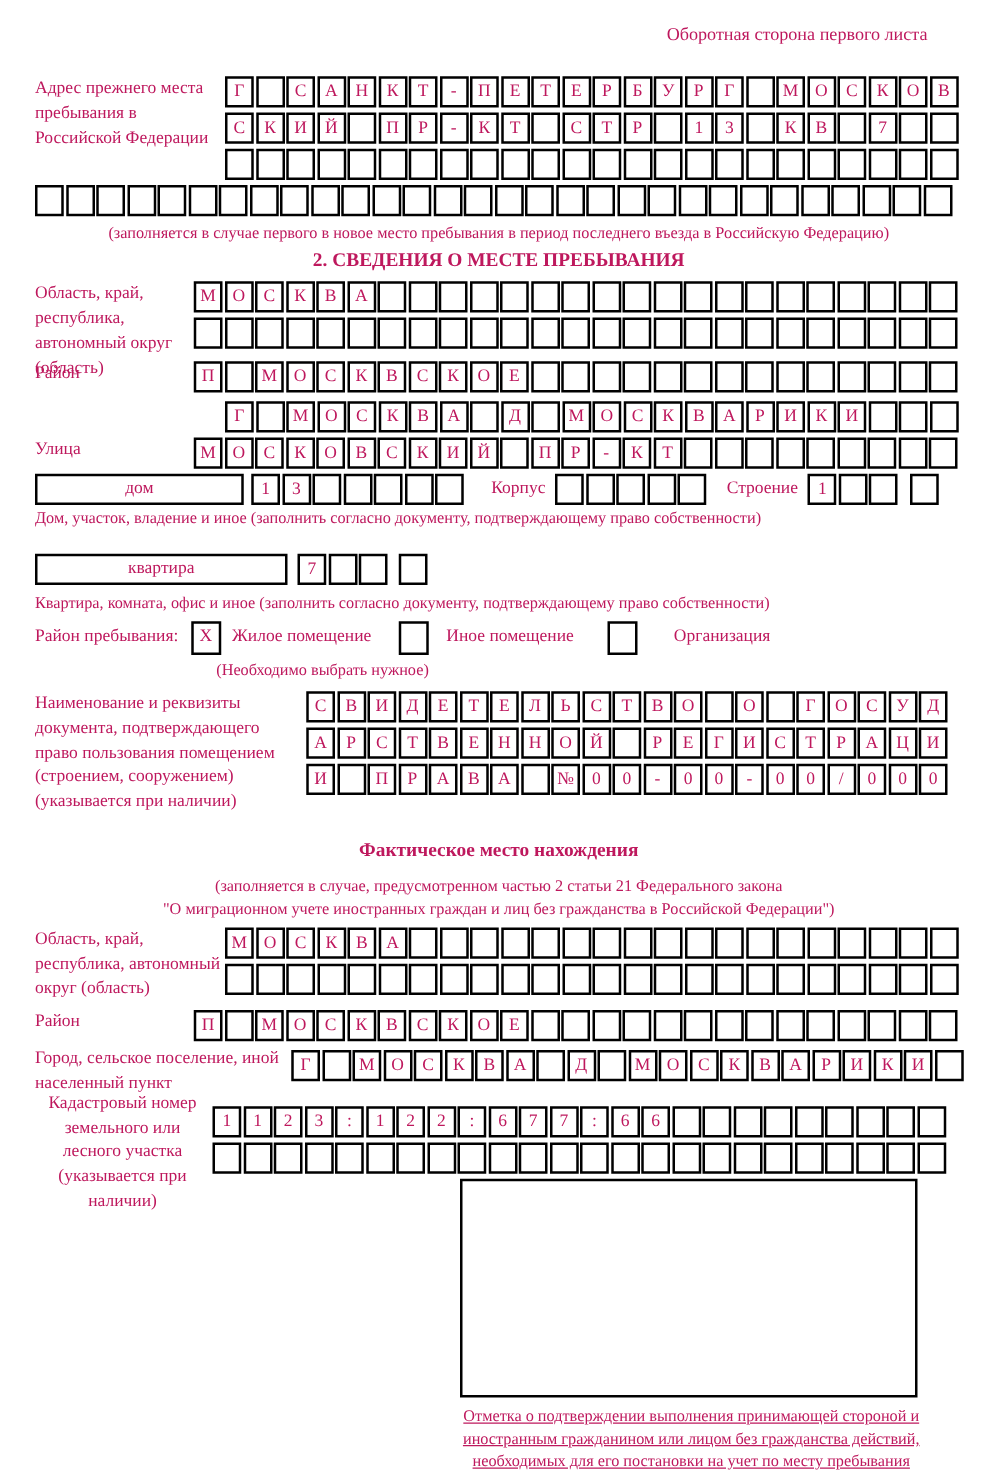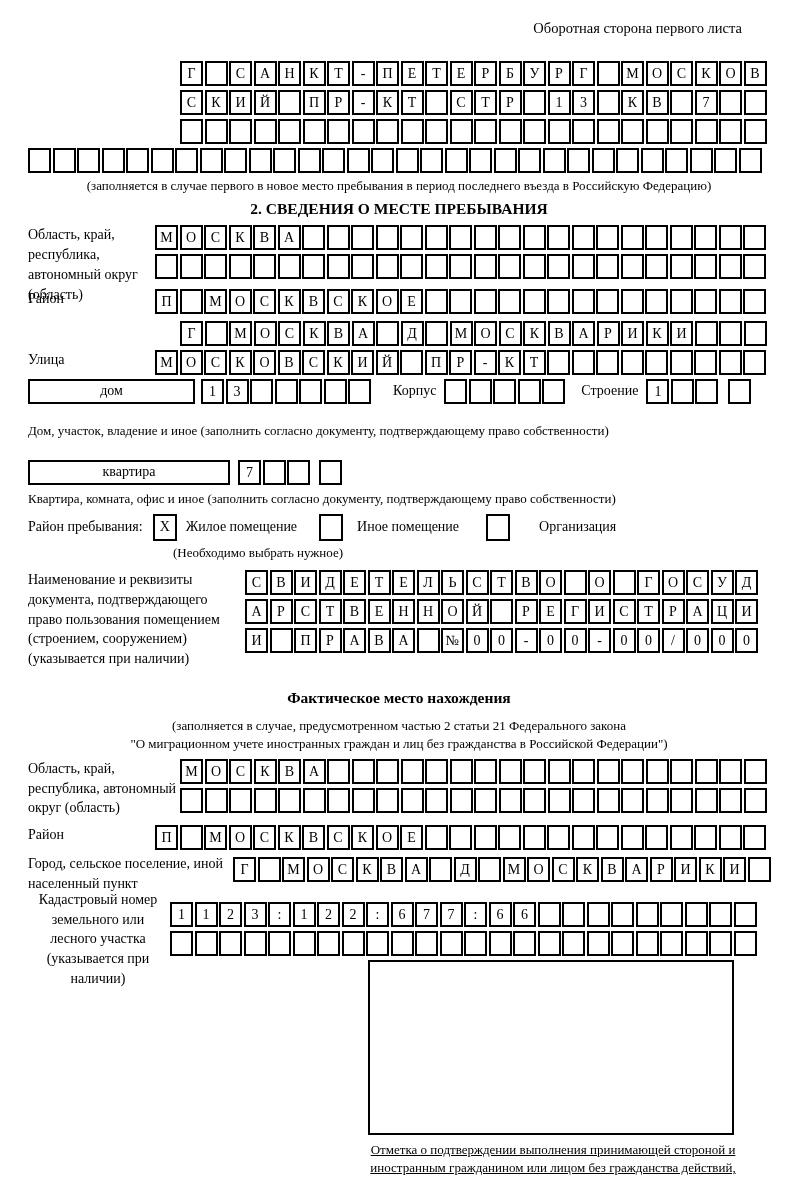--- a/index.html
+++ b/index.html
@@ -1,18 +1,18 @@
 <!DOCTYPE html>
 <html><head>
 <meta charset="utf-8">
 <style>
   html,body{margin:0;padding:0;background:#fff;}
   .page{
     width:800px;height:1180px;box-sizing:border-box;
-    padding:0 30px 0 28px;position:relative;background:#fff;color:#000000;
+    padding:0 30px 0 28px;position:relative;background:#fff;color:#be185d;
     font-family:"Liberation Serif","DejaVu Serif",serif;overflow:hidden;
   }
   .header-note{padding-top:20px;text-align:right;font-size:14.5px;padding-right:28px;}
   
   .cellrow{display:flex;gap:1.5px;margin-bottom:4px;}
   .cell{
     flex:0 0 auto;width:19px;height:21px;border:2px solid #000;
     display:flex;align-items:center;justify-content:center;
     font-size:14px;line-height:21px;background:#fff;
   }
@@ -44,20 +44,21 @@
   .stamp-caption{width:430px;margin-left:310px;text-align:center;font-size:13px;line-height:1.4;margin-top:6px;text-decoration:underline;}
 </style>
 </head>
 <body>
 
 <div class="page">
 
   <div class="header-note">Оборотная сторона первого листа</div>
 
   <div class="field f-prev" style="margin-top:24px;">
+    <div class="flabel">Адрес прежнего места пребывания в Российской Федерации</div>
     <div class="frows">
       <div class="cellrow">
           <span class="cell">Г</span>
           <span class="cell"></span>
           <span class="cell">С</span>
           <span class="cell">А</span>
           <span class="cell">Н</span>
           <span class="cell">К</span>
           <span class="cell">Т</span>
           <span class="cell">-</span>
@@ -347,21 +348,21 @@
     <div class="smalllabel" style="margin:0 8px 0 16px;">Строение</div>
     <div class="cellrow" style="margin:0;">
         <span class="cell">1</span>
         <span class="cell"></span>
         <span class="cell"></span>
       </div>
     <div class="cellrow" style="margin:0 0 0 10px;">
         <span class="cell"></span>
       </div>
   </div>
-  <div class="caption" style="margin-top:18px;">Дом, участок, владение и иное (заполнить согласно документу, подтверждающему право собственности)</div>
+  <div class="caption" style="margin-top:1px;">Дом, участок, владение и иное (заполнить согласно документу, подтверждающему право собственности)</div>
 
   <div class="inline-flex" style="margin-top:20px;">
     <div class="widebox" style="width:202px;">квартира</div>
     <div class="cellrow" style="margin:0 0 0 8px;">
         <span class="cell">7</span>
         <span class="cell"></span>
         <span class="cell"></span>
       </div>
     <div class="cellrow" style="margin:0 0 0 9px;">
         <span class="cell"></span>

